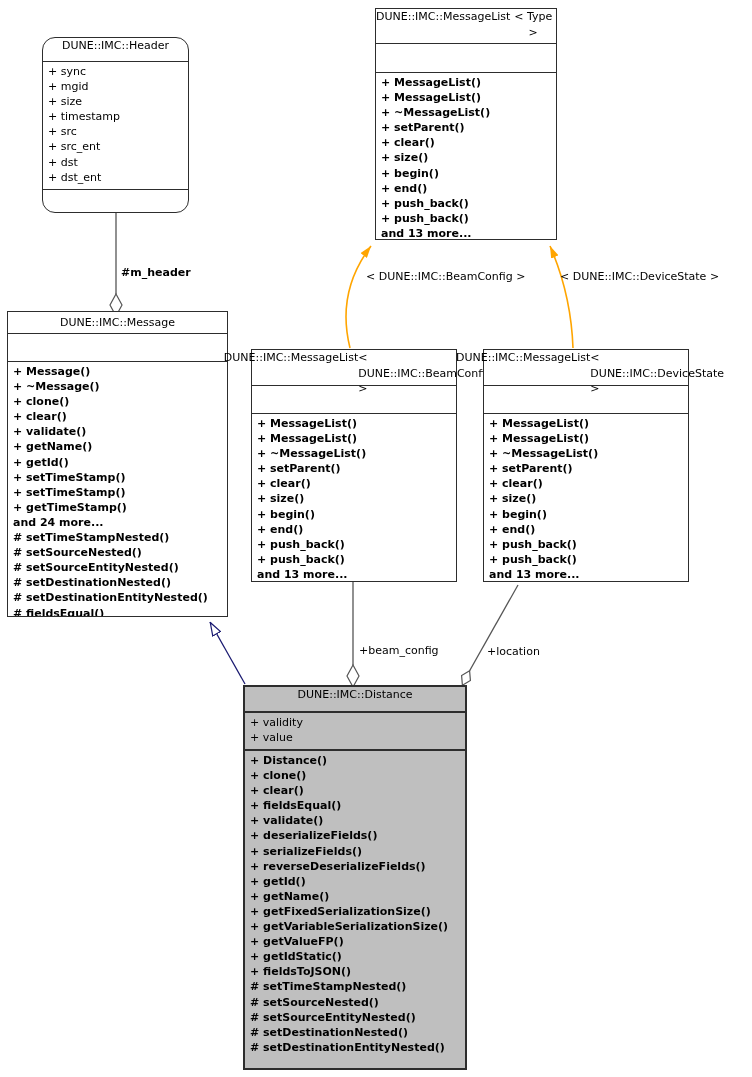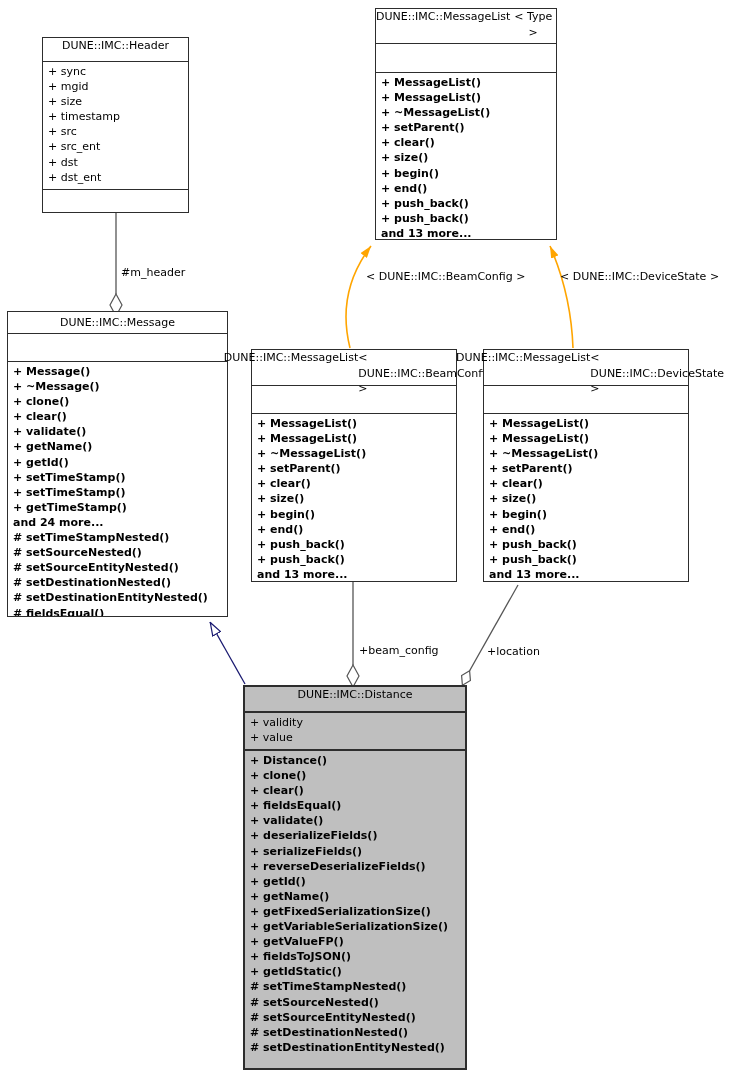--- a/index.html
+++ b/index.html
@@ -68,40 +68,40 @@
   .uml-attrs > div, .uml-methods > div {
     line-height: 15.1px;
     white-space: nowrap;
   }
   .edge-label {
     position: absolute;
     white-space: nowrap;
     line-height: 13px;
   }
   
-  #box-header      { left: 42px;  top: 37px;  width: 147px; height: 176px; }
+  #box-header      { left: 42px;  top: 37px;  width: 147px; height: 176px; border-radius: 13px; }
   #box-header      .uml-title { height: 24px; }
   #box-header      .uml-attrs { height: 128px; }
   #box-mltype      { left: 375px; top: 8px;   width: 182px; height: 232px; }
   #box-mltype      .uml-title { height: 35px; }
   #box-mltype      .uml-attrs { height: 29px; }
   #box-message     { left: 7px;   top: 311px; width: 221px; height: 306px; }
   #box-message     .uml-title { height: 22px; align-items: center; }
   #box-message     .uml-attrs { height: 28px; }
   #box-beamconfig  { left: 251px; top: 349px; width: 206px; height: 233px; }
   #box-beamconfig  .uml-title { height: 36px; }
   #box-beamconfig  .uml-attrs { height: 28px; }
   #box-devicestate { left: 483px; top: 349px; width: 206px; height: 233px; }
   #box-devicestate .uml-title { height: 36px; }
   #box-devicestate .uml-attrs { height: 28px; }
   #box-distance    { left: 243px; top: 685px; width: 224px; height: 385px; }
   #box-distance    .uml-title { height: 26px; }
   #box-distance    .uml-attrs { height: 38px; }
   
-  #lbl-m-header    { left: 121px; top: 266px; }
+  #lbl-m-header    { left: 121px; top: 266px; font-weight: bold; }
   #lbl-tmpl-beam   { left: 366px; top: 270px; }
   #lbl-tmpl-device { left: 560px; top: 270px; }
   #lbl-beam-config { left: 359px; top: 644px; text-align: center; }
   #lbl-location    { left: 487px; top: 645px; }
 </style>
 </head>
 <body>
 
 <div id="diagram">
 
@@ -257,22 +257,22 @@
         <div>+ fieldsEqual()</div>
         <div>+ validate()</div>
         <div>+ deserializeFields()</div>
         <div>+ serializeFields()</div>
         <div>+ reverseDeserializeFields()</div>
         <div>+ getId()</div>
         <div>+ getName()</div>
         <div>+ getFixedSerializationSize()</div>
         <div>+ getVariableSerializationSize()</div>
         <div>+ getValueFP()</div>
+        <div>+ getIdStatic()</div>
         <div>+ fieldsToJSON()</div>
-        <div>+ getIdStatic()</div>
         <div># setTimeStampNested()</div>
         <div># setSourceNested()</div>
         <div># setSourceEntityNested()</div>
         <div># setDestinationNested()</div>
         <div># setDestinationEntityNested()</div>
       </div>
   </div>
 
   <div class="edge-label" id="lbl-m-header">#m_header</div>
   <div class="edge-label" id="lbl-tmpl-beam">&lt; DUNE::IMC::BeamConfig &gt;</div>

